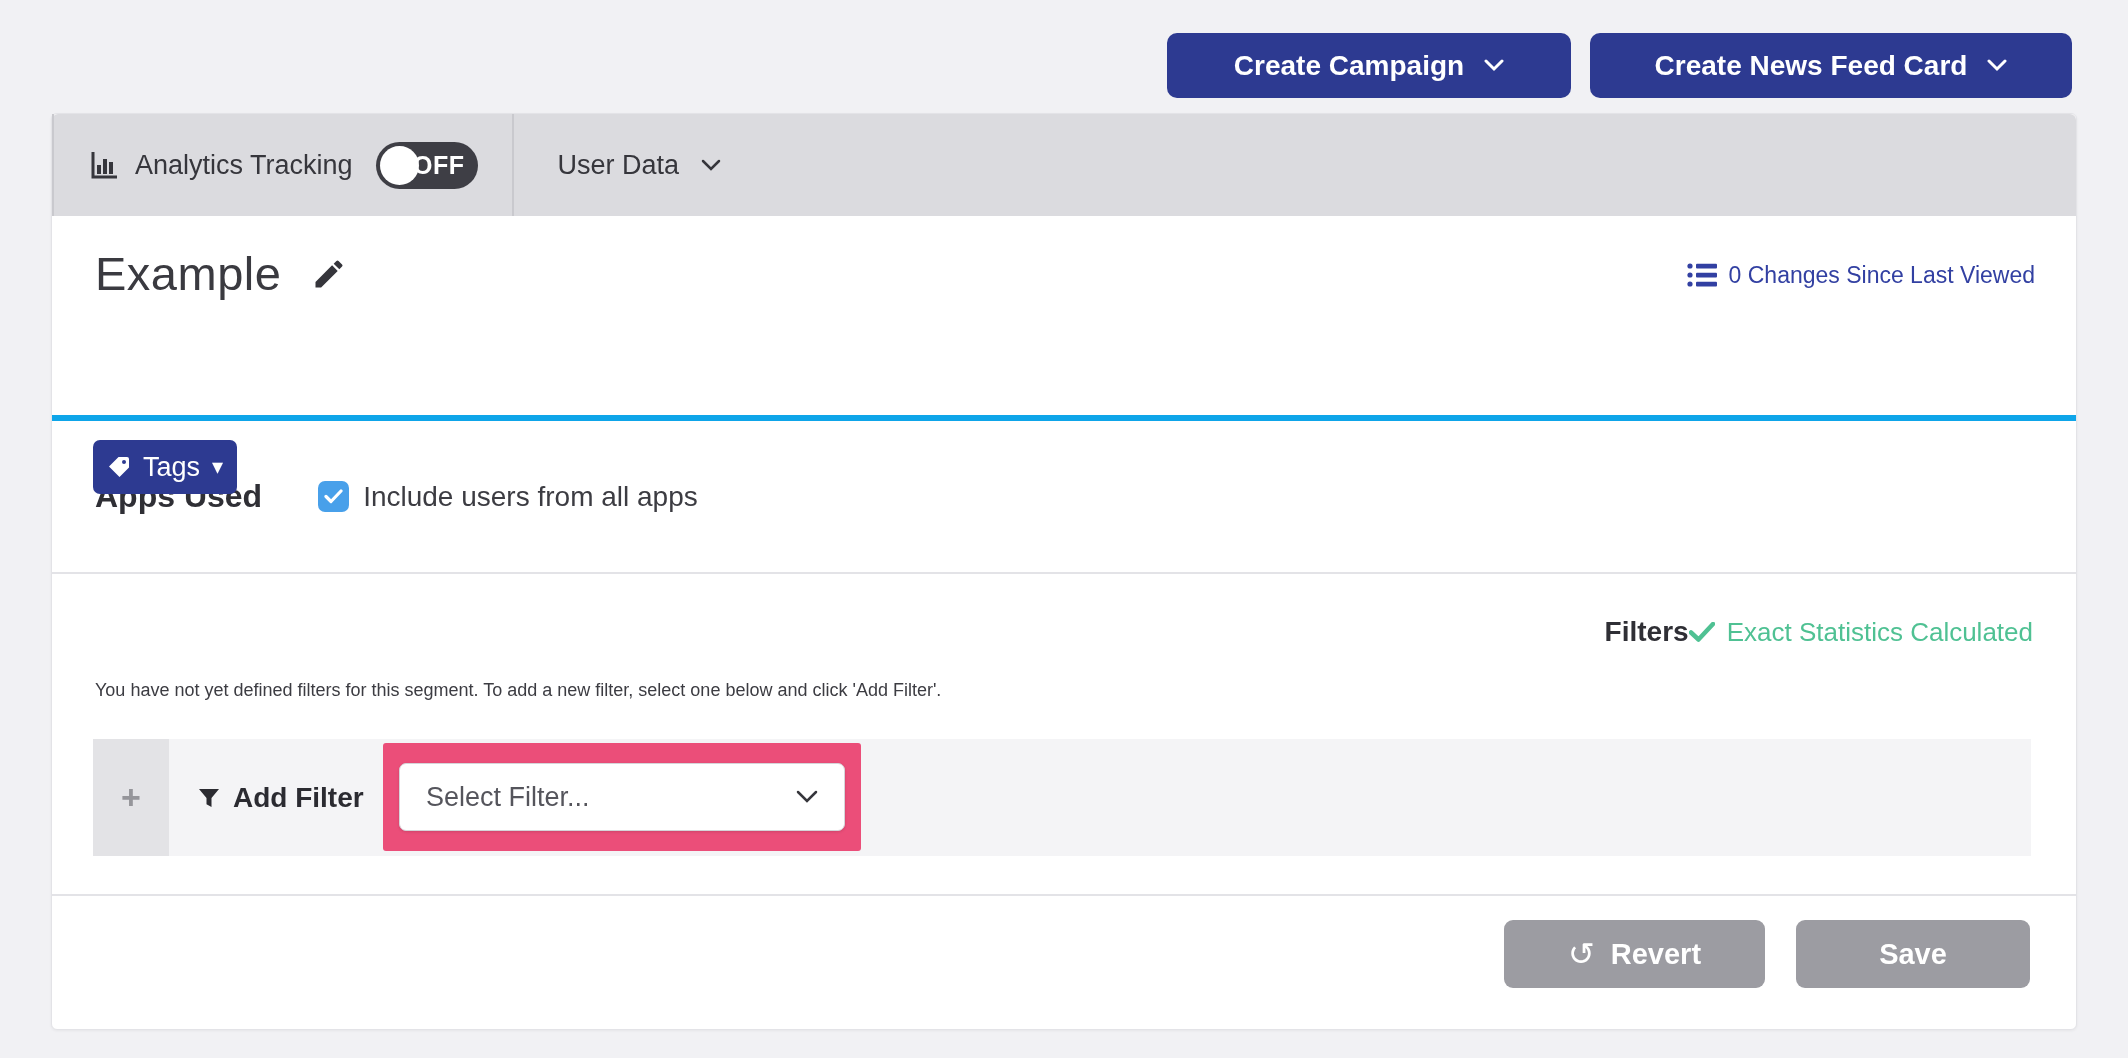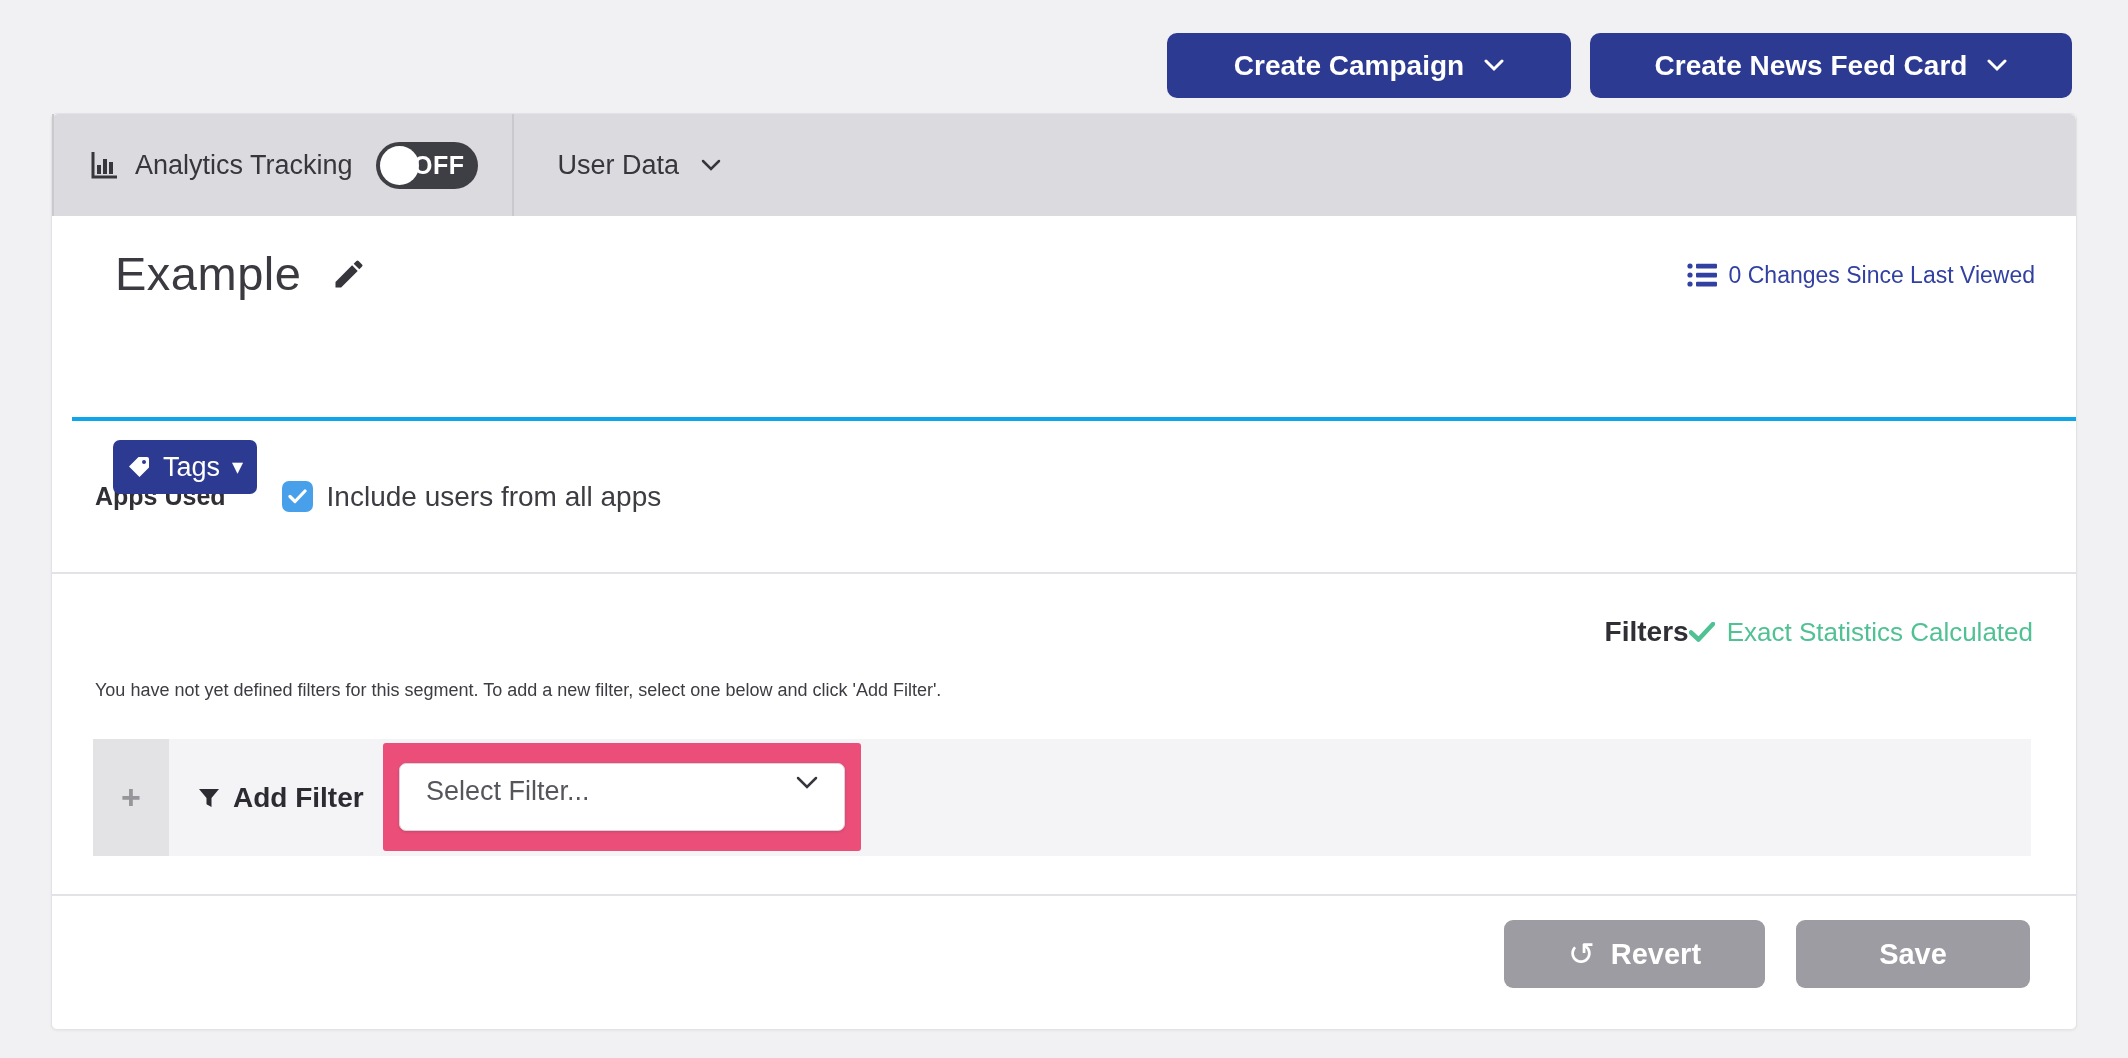--- a/index.html
+++ b/index.html
@@ -53,42 +53,42 @@
     position:absolute; left:4px; top:4px;
   }
   .toggle-state {
     position:absolute; right:13px; color:#fff; font-size:25px; font-weight:700;
     letter-spacing:.5px;
   }
   .userdata-block { padding:0 44px; gap:22px; }
   .userdata-label { font-size:27px; color:#36363c; }
 
   
-  .section-title { flex:0 0 205px; position:relative; border-bottom:4px solid #0ea5e9;margin-left:20px; }
+  .section-title { flex:0 0 205px; position:relative; border-bottom:6px solid #0ea5e9; }
   .seg-name-row { position:absolute; left:43px; top:30px; display:flex; align-items:center; gap:26px; }
   .seg-name { font-size:47px; font-weight:400; color:#3a3a40; letter-spacing:.5px; }
   .pencil-btn { background:none; border:none; cursor:pointer; display:flex; align-items:center; padding:4px; }
   .changes-link {
     position:absolute; right:41px; top:46px;
     display:flex; align-items:flex-start; gap:12px;
     color:#3240a2; font-size:23px; text-decoration:none; cursor:pointer;
   }
   .tags-btn {
     position:absolute; left:41px; top:224px;
     width:144px; height:54px; border:none; border-radius:7px;
     background:#2d3a91; color:#fff; font-family:inherit;
     font-size:27px; font-weight:400;
     display:flex; align-items:center; justify-content:center; gap:12px;
     cursor:pointer;
   }
   .caret-glyph { font-size:22px; line-height:1; }
 
   
   .section-apps { flex:0 0 153px; border-bottom:2px solid #e3e3e7; display:flex; align-items:center; padding-left:43px; }
-  .apps-label { font-size:25px; font-weight:700; color:#2f2f35; }
+  .apps-label { font-size:32px; font-weight:700; color:#2f2f35; }
   .checkbox-wrap { display:flex; margin-left:56px; gap:14px; cursor:pointer; }
   .checkbox {
     width:31px; height:31px; border-radius:7px; background:#48a0ea;
     display:flex; align-items:center; justify-content:center;
   }
   .checkbox-label { font-size:28px; color:#3c3c42; }
 
   
   .section-filters { flex:0 0 322px; border-bottom:2px solid #e3e3e7; padding:0 43px; position:relative; }
   .filters-head { display:flex; justify-content:flex-end; align-items:center; margin-top:42px; }
@@ -110,21 +110,21 @@
   }
   .pink-box {
     position:absolute; left:290px; top:4px; width:478px; height:108px;
     background:#eb4e79; border-radius:3px;
     display:flex; align-items:center; padding:0 16px;
   }
   .select-filter {
     flex:1; height:68px; background:#fff;
     border:1px solid #d5d5d9; border-radius:7px;
     box-shadow:0 1px 3px rgba(0,0,0,.12);
-    display:flex; justify-content:space-between;
+    display:flex; align-items:center; justify-content:space-between;
     padding:12px 26px; cursor:pointer;
   }
   .select-filter-text { font-size:27px; color:#55555c; }
 
   
   .section-footer { flex:1; display:flex; align-items:flex-start; justify-content:flex-end; gap:31px; padding:24px 46px 0 0; }
   .gray-btn {
     height:68px; border:none; border-radius:9px; background:#9c9ca2;
     color:#fff; font-family:inherit; font-size:29px; font-weight:700;
     display:flex; align-items:center; justify-content:center; gap:16px;

